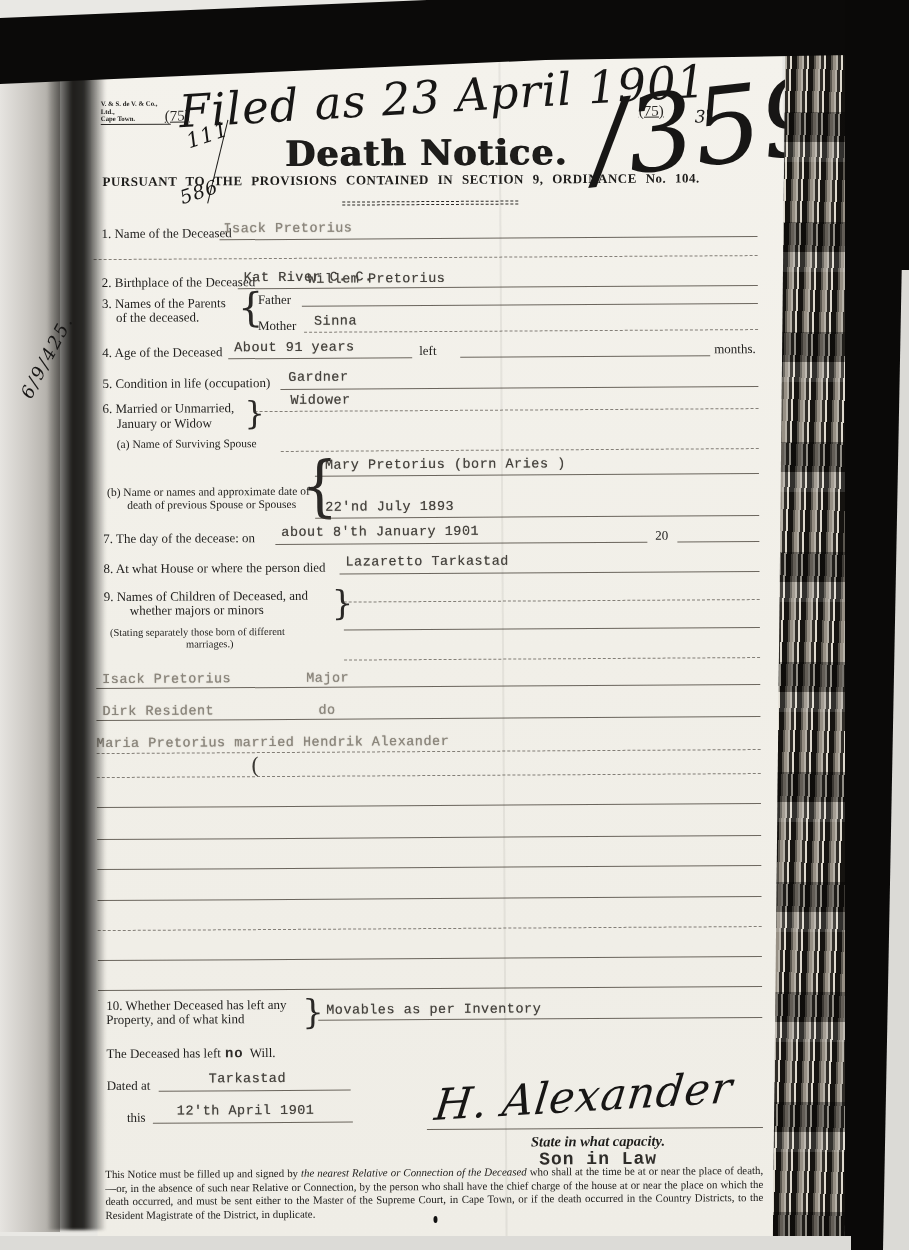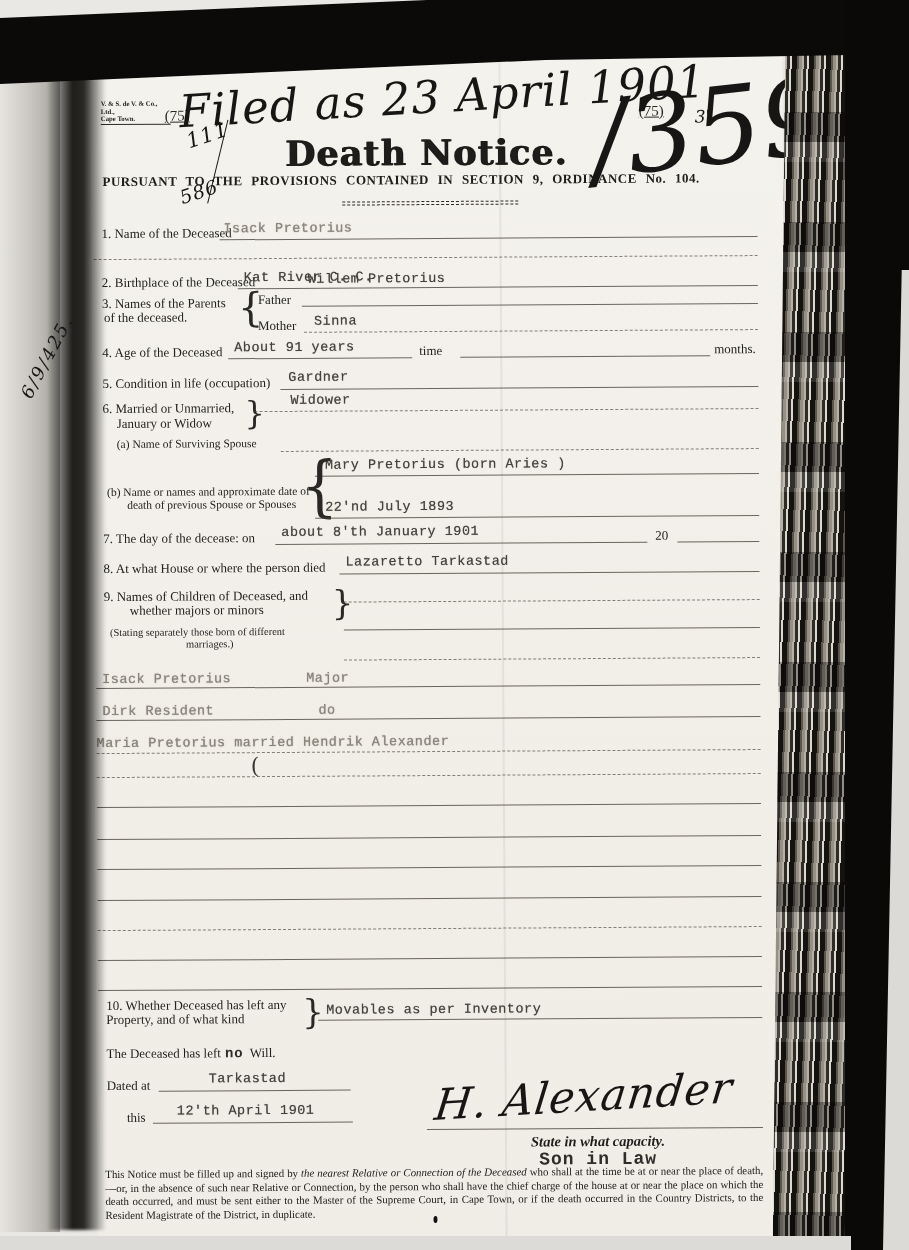--- a/index.html
+++ b/index.html
@@ -117,33 +117,33 @@
     <span class="plbl" style="left:10px;top:166px">1. Name of the Deceased</span>
     <span class="typed faded" style="left:132px;top:162px">Isack Pretorius</span>
     <div class="hr" style="left:128px;right:26px;top:180px"></div>
     <div class="hr dash" style="left:2px;right:26px;top:199px"></div>
 
     <span class="plbl" style="left:10px;top:215px">2. Birthplace of the Deceased</span>
     <span class="typed" style="left:152px;top:211px">Kat River C. C.</span>
     <div class="hr" style="left:146px;right:26px;top:229px"></div>
 
     <span class="plbl" style="left:10px;top:236px">3. Names of the Parents</span>
-    <span class="plbl" style="left:12px;top:250px">of the deceased.</span>
+    <span class="plbl" style="left:24px;top:250px">of the deceased.</span>
     <span class="brace" style="left:146px;top:228px;font-size:40px">{</span>
     <span class="plbl" style="left:166px;top:233px">Father</span>
     <span class="typed" style="left:216px;top:213px">Willem Pretorius</span>
     <div class="hr" style="left:210px;right:26px;top:247px"></div>
     <span class="plbl" style="left:166px;top:259px">Mother</span>
     <span class="typed" style="left:222px;top:255px">Sinna</span>
     <div class="hr dash" style="left:212px;right:26px;top:273px"></div>
 
     <span class="plbl" style="left:10px;top:285px">4. Age of the Deceased</span>
     <span class="typed" style="left:142px;top:281px">About 91 years</span>
     <div class="hr" style="left:136px;width:184px;top:299px"></div>
-    <span class="plbl" style="left:327px;top:285px">time</span>
+    <span class="plbl" style="left:327px;top:285px">left</span>
     <div class="hr" style="left:368px;width:250px;top:299px"></div>
     <span class="plbl" style="left:622px;top:285px">months.</span>
 
     <span class="plbl" style="left:10px;top:316px">5. Condition in life (occupation)</span>
     <span class="typed" style="left:196px;top:311px">Gardner</span>
     <div class="hr" style="left:188px;right:26px;top:330px"></div>
 
     <span class="plbl" style="left:10px;top:341px">6. Married or Unmarried,</span>
     <span class="plbl" style="left:24px;top:356px">January or Widow</span>
     <span class="brace" style="left:152px;top:338px;font-size:32px">}</span>

